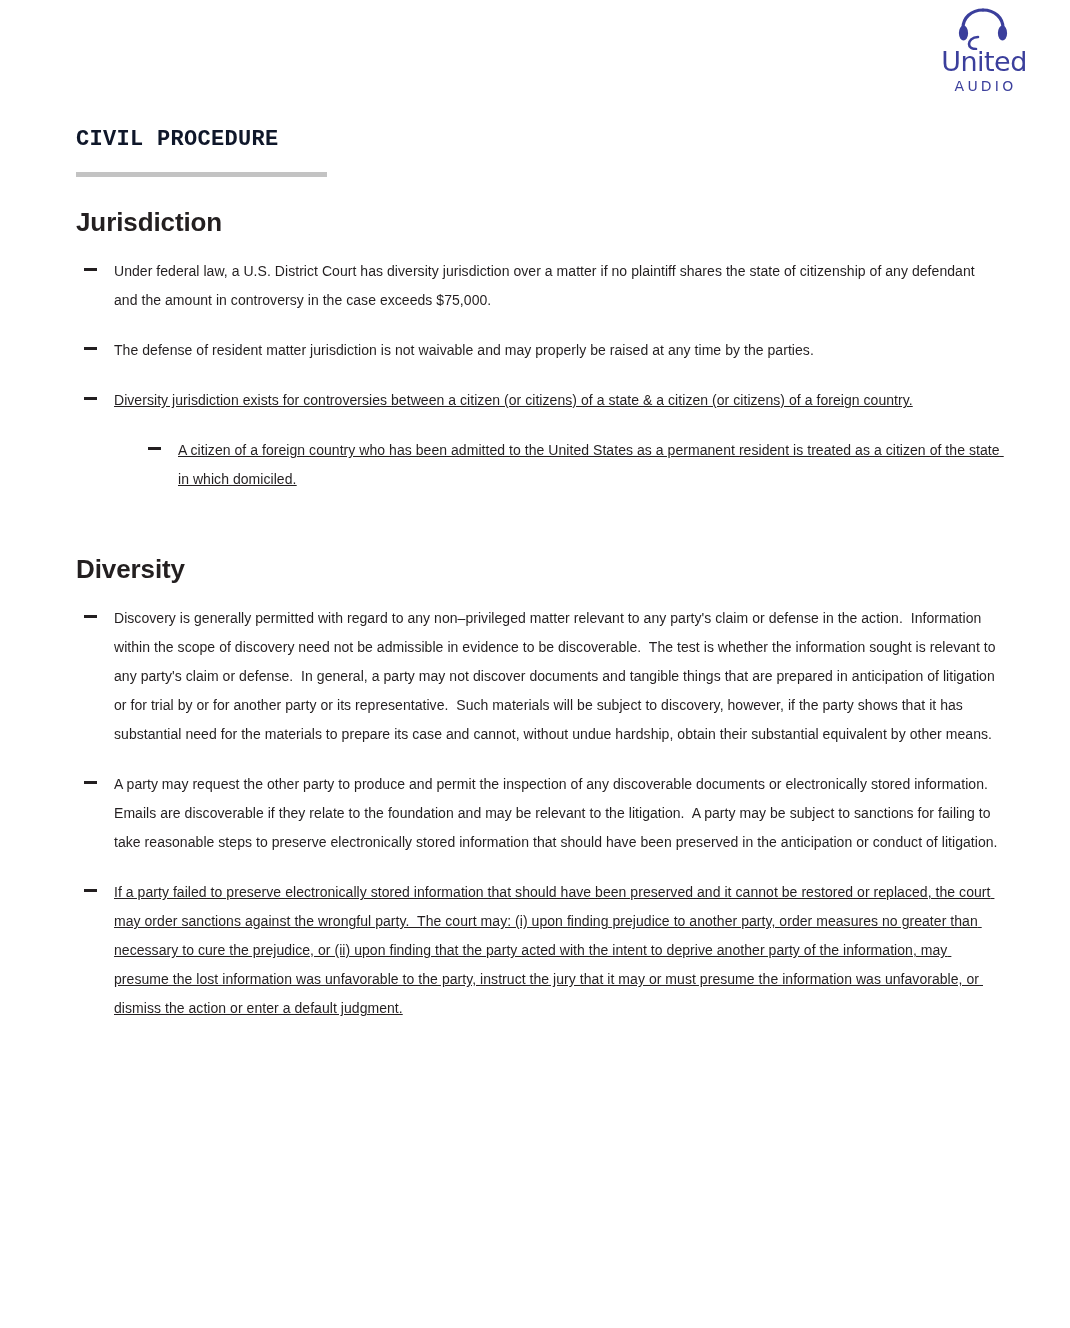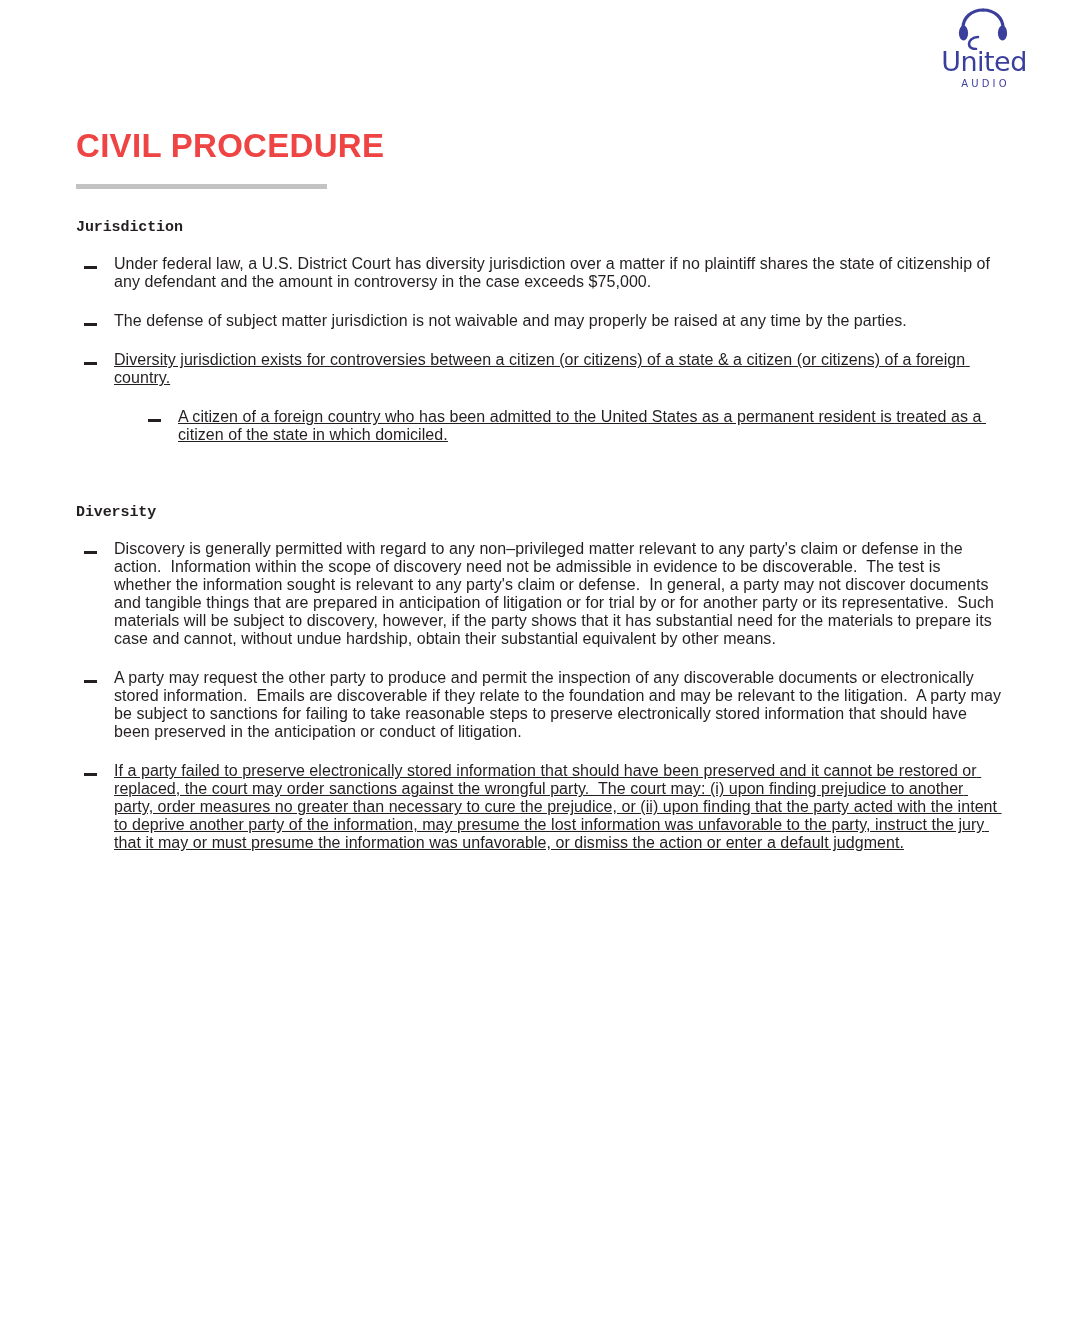--- a/index.html
+++ b/index.html
@@ -26,71 +26,71 @@
     font-family:"DejaVu Sans", sans-serif;
     font-size:27px;
     font-weight:400;
     color:#3b3f9c;
     letter-spacing:-0.5px;
     line-height:1;
     margin-top:-2px;
   }
   .logo-sub {
     font-family:"DejaVu Sans", sans-serif;
-    font-size:10px;
+    font-size:14px;
     font-weight:400;
     color:#3b3f9c;
     letter-spacing:3.2px;
     margin-top:3px;
     padding-left:3px;
   }
 
   
   .page {
     position:absolute;
     left:76px;
     top:128px;
     width:945px;
   }
 
   .doc-title {
-    font-family:Liberation Sans, sans-serif;
-    font-size:33px;
+    font-family:Liberation Mono, monospace;
+    font-size:22px;
     font-weight:bold;
     letter-spacing:0.3px;
-    color:#ef4444;
+    color:#0f172a;
     line-height:1.1;
   }
   .title-rule {
     width:251px;
     height:5px;
     background:#c3c3c3;
     margin-top:20px;
   }
 
   .section { margin-top:30px; }
   .section + .section { margin-top:60px; }
 
   .section-heading {
-    font-family:Liberation Mono, monospace;
-    font-size:15px;
+    font-family:Liberation Sans, sans-serif;
+    font-size:26px;
     font-weight:bold;
     color:#231f20;
     letter-spacing:-0.1px;
     margin-bottom:19px;
   }
 
   ul.bullets { list-style:none; }
 
   li.bullet {
     position:relative;
     padding-left:38px;
     margin-bottom:21px;
-    font-size:16px;
-    line-height:18px;
+    font-size:14px;
+    line-height:29px;
     color:#231f20;
     letter-spacing:0.05px;
     max-width:925px;
   }
   li.bullet:last-child { margin-bottom:0;text-decoration:underline; }
 
   li.bullet > .dash {
     position:absolute;
     left:8px;
     top:11px;
@@ -135,21 +135,21 @@
     <h2 class="section-heading">Jurisdiction</h2>
     <ul class="bullets">
 
       <li class="bullet">
         <span class="dash"></span>
         <span class="para-text">Under federal law, a U.S. District Court has diversity jurisdiction over a matter if no plaintiff shares the state of citizenship of any defendant and the amount in controversy in the case exceeds $75,000.</span>
       </li>
 
       <li class="bullet">
         <span class="dash"></span>
-        <span class="para-text">The defense of subject matter jurisdiction is not waivable and may properly be raised at any time by the parties.</span>
+        <span class="para-text">The defense of resident matter jurisdiction is not waivable and may properly be raised at any time by the parties.</span>
       </li>
 
       <li class="bullet">
         <span class="dash"></span>
         <span class="para-text">Diversity jurisdiction exists for controversies between a citizen (or citizens) of a state &amp; a citizen (or citizens) of a foreign country.</span>
         <ul class="sub-bullets">
           <li class="bullet">
             <span class="dash"></span>
             <span class="para-text">A citizen of a foreign country who has been admitted to the United States as a permanent resident is treated as a citizen of the state in which domiciled.</span>
           </li>

